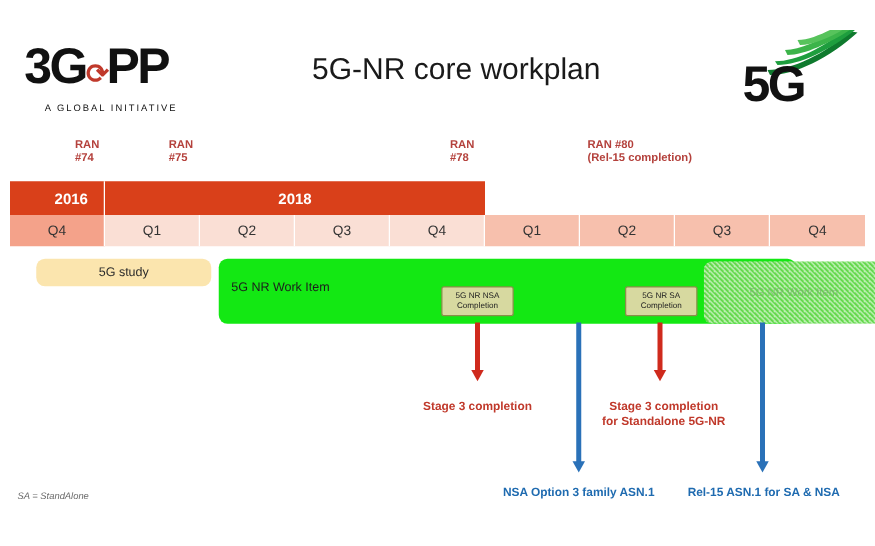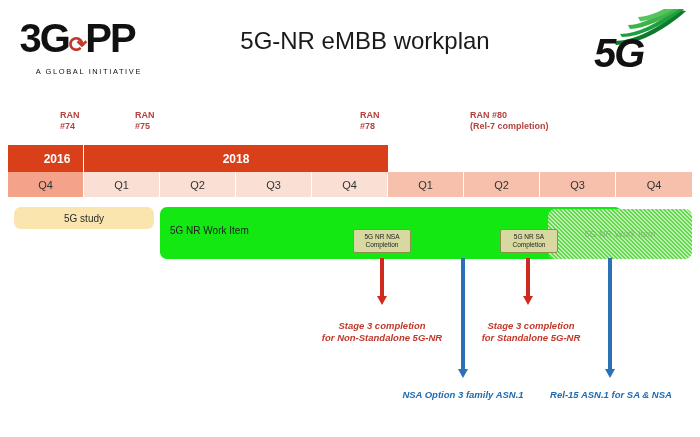--- a/index.html
+++ b/index.html
@@ -6,34 +6,34 @@
   html, body { margin:0; padding:0; }
   body {
     width:700px; height:437px;
     background:#ffffff;
     font-family:"Liberation Sans", sans-serif;
     position:relative;
     overflow:hidden;
   }
 
   
-  #header { position:absolute; left:0; top:1px; width:700px; height:100px; }
+  #header { position:absolute; left:0; top:16px; width:700px; height:100px; }
 
   #logo-3gpp { position:absolute; left:12px; top:12px; width:130px; height:72px; }
   #logo-3gpp .mark { position:absolute; left:0; top:0; width:130px; height:50px;
       font-family:"Liberation Sans", sans-serif; font-weight:bold; font-size:40px;
       color:#111; letter-spacing:-2px; line-height:50px; text-align:center; }
   #logo-3gpp .mark .swish { color:#c0392b; font-size:22px; }
   #logo-3gpp .tag { position:absolute; left:0; top:54px; width:130px;
       font-size:7.5px; letter-spacing:1.6px; color:#111; text-align:right; }
 
   #page-title { position:absolute; left:200px; top:26px; width:330px;
       font-size:24px; color:#1a1a1a; text-align:center; white-space:nowrap; }
 
-  #logo-5g { position:absolute; right:14px; top:8px; width:92px; height:66px;font-style:italic; }
+  #logo-5g { position:absolute; right:14px; top:8px; width:92px; height:66px; }
   #logo-5g .txt { position:absolute; left:0; bottom:2px; font-size:40px; font-weight:bold;
       color:#111; letter-spacing:-2px; line-height:40px; }
   #logo-5g svg { position:absolute; right:-2px; top:0; }
 
   
   .ran-label { position:absolute; font-size:9px; font-weight:bold; color:#b4413c;
       line-height:11px; white-space:nowrap; }
 
   
   #timeline { position:absolute; left:8px; top:145px; width:684px; }
@@ -45,21 +45,21 @@
   .q-cell { height:25px; font-size:11px; color:#333;
       display:flex; align-items:center; justify-content:center;
       border-right:1.5px solid #ffffff; }
   .q-cell:last-child { border-right:none; }
   .q-2016 { background:#f4a28a; }
   .q-2017 { background:#fadfd5; }
   .q-2018 { background:#f7c0ad; }
 
   
   #bars { position:absolute; left:0; top:205px; width:700px; height:58px; }
-  .bar { position:absolute; border-radius:7px; display:flex; }
+  .bar { position:absolute; border-radius:7px; display:flex;margin-left:15px; }
   #bar-study { background:#fbe5ae; height:22px; top:2px;
       align-items:center; justify-content:center;
       font-size:10px; color:#2b2b2b; }
   #bar-wi { background:#13e813; height:52px; top:2px; }
   #bar-wi .lbl { position:absolute; left:10px; top:18px; font-size:10px; color:#1d1d1d; }
   #bar-future { height:50px; top:4px;
       background:#62d84a;
       background-image:
         linear-gradient(45deg, rgba(255,255,255,.35) 25%, transparent 25%, transparent 50%, rgba(255,255,255,.35) 50%, rgba(255,255,255,.35) 75%, transparent 75%),
         linear-gradient(45deg, rgba(255,255,255,.35) 25%, transparent 25%, transparent 50%, rgba(255,255,255,.35) 50%, rgba(255,255,255,.35) 75%, transparent 75%);
@@ -78,42 +78,42 @@
   .vline .shaft { position:absolute; left:0; top:0; width:100%; }
   .vline .head { position:absolute; left:50%; transform:translateX(-50%); width:0; height:0; }
   .red .shaft { background:#cf2a1d; }
   .red .head { border-left:5px solid transparent; border-right:5px solid transparent;
       border-top:9px solid #cf2a1d; }
   .blue .shaft { background:#2a71b8; }
   .blue .head { border-left:5px solid transparent; border-right:5px solid transparent;
       border-top:9px solid #2a71b8; }
 
   
-  .cap { position:absolute; font-size:9.5px; font-style:italic; font-weight:bold;
+  .cap { position:absolute; font-size:9.5px; font-weight:bold;
       text-align:center; line-height:12px; white-space:nowrap; }
   .cap-red { color:#c0392b; }
   .cap-blue { color:#1f6bb0; }
 
   
   #footnote { position:absolute; left:14px; top:391px; font-size:7.5px; font-style:italic;
       color:#6a6a6a; line-height:11px; }
 </style>
 </head>
 <body>
 
 <div id="header">
 
   <div id="logo-3gpp">
     <div class="mark">
       <span>3G</span><span class="swish">⟳</span><span>PP</span>
     </div>
     <div class="tag">A GLOBAL INITIATIVE</div>
   </div>
 
-  <div id="page-title">5G-NR eMBB workplan</div>
+  <div id="page-title">5G-NR core workplan</div>
 
   <div id="logo-5g">
     <svg width="78" height="40" viewBox="0 0 78 40">
       <path d="M6 36 C26 36 54 22 76 2 L70 1 C50 19 24 32 4 32 Z" fill="#0f7a2e"></path>
       <path d="M12 28 C30 28 54 16 74 0 L66 0 C48 14 28 25 10 25 Z" fill="#1e9e3e"></path>
       <path d="M20 20 C34 20 54 10 70 0 L60 0 C46 8 30 16 18 16 Z" fill="#3cb44a"></path>
       <path d="M30 12 C40 12 54 6 64 0 L54 0 C46 4 36 8 28 8 Z" fill="#57c35c"></path>
     </svg>
     <div class="txt">5G</div>
   </div>
@@ -127,21 +127,21 @@
     <div class="ran-label" style="left: 135px; top: 110px;">
       <div>RAN</div>
       <div>#75</div>
     </div>
     <div class="ran-label" style="left: 360px; top: 110px;">
       <div>RAN</div>
       <div>#78</div>
     </div>
     <div class="ran-label" style="left: 470px; top: 110px;">
       <div>RAN #80</div>
-      <div>(Rel-7 completion)</div>
+      <div>(Rel-15 completion)</div>
     </div>
   </div>
 
 <div id="timeline">
   <div class="year-row" id="year-row">
       <div class="year-cell" style="width: 76px; padding-left: 23px;">2016</div>
       <div class="year-cell" style="width: 304px;">2018</div>
     </div>
   <div class="q-row" id="q-row">
       <div class="q-cell q-2016" style="width: 76px;">Q4</div>
@@ -194,28 +194,28 @@
     </div>
     <div class="vline blue" style="position: absolute; left: 608px; top: 258px; width: 4px; height: 120px;">
       <div class="shaft" style="height: 112px;"></div>
       <div class="head" style="top: 111px;"></div>
     </div>
   </div>
 
 <div id="captions">
     <div class="cap cap-red" style="left: 282px; top: 320px; width: 200px;">
       <div>Stage 3 completion</div>
-      <div>for Non-Standalone 5G-NR</div>
     </div>
     <div class="cap cap-red" style="left: 431px; top: 320px; width: 200px;">
       <div>Stage 3 completion</div>
       <div>for Standalone 5G-NR</div>
     </div>
     <div class="cap cap-blue" style="left: 363px; top: 389px; width: 200px;">
       <div>NSA Option 3  family ASN.1</div>
     </div>
     <div class="cap cap-blue" style="left: 511px; top: 389px; width: 200px;">
       <div>Rel-15 ASN.1 for SA &amp; NSA</div>
     </div>
   </div>
 
 <div id="footnote">
+  <div>SA = StandAlone</div>
 </div>
 
 </body></html>

